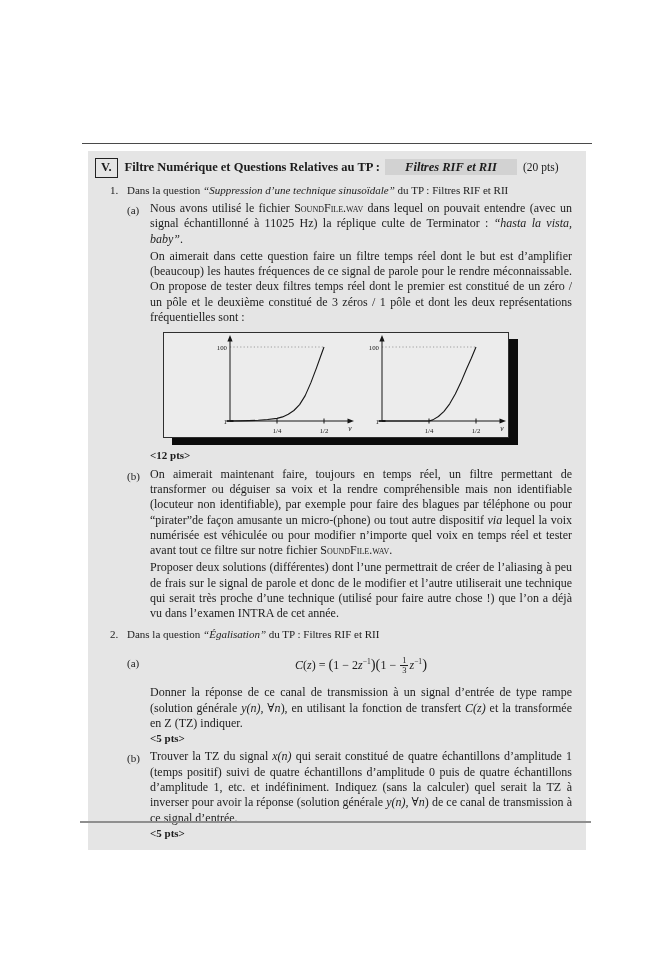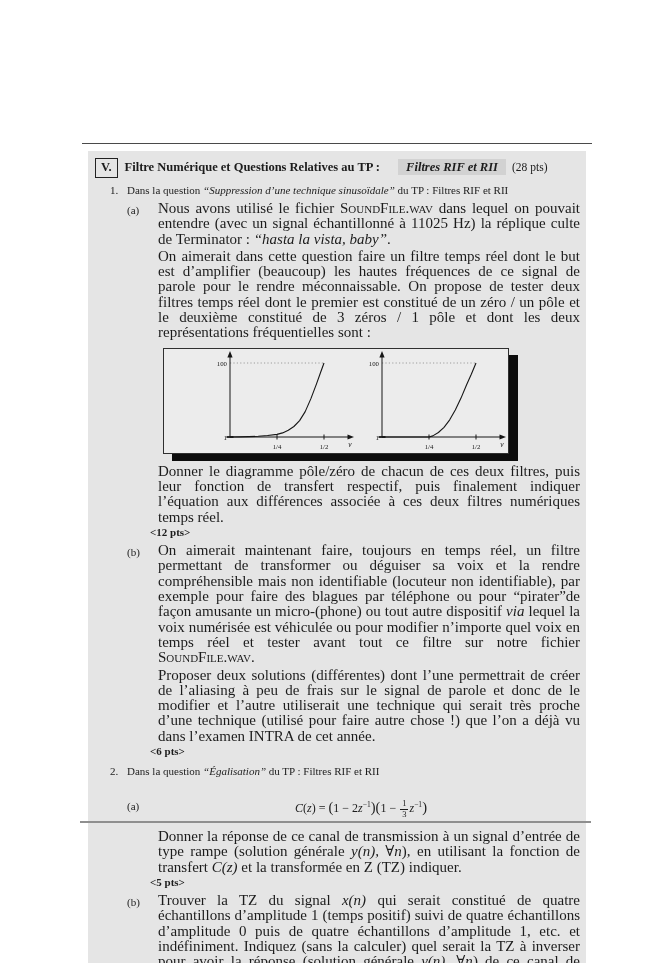--- a/index.html
+++ b/index.html
@@ -4,34 +4,34 @@
 <style>
   html,body{margin:0;padding:0;background:#ffffff;}
   .page{position:relative;width:660px;height:963px;background:#ffffff;overflow:hidden;
         font-family:"Liberation Serif","DejaVu Serif",serif;color:#1c1c1c;}
   .rule-top{position:absolute;left:82px;top:143px;width:510px;height:1px;background:#4a4a4a;}
   .rule-bottom{position:absolute;left:80px;top:821px;width:511px;height:2px;background:#8f8f8f;}
   .content{position:absolute;left:88px;top:151px;width:498px;background:#e5e5e5;
            padding:5px 0 9px;box-sizing:border-box;}
   .title-row{margin:2px 10px 5px 7px;font-size:12.5px;font-weight:bold;line-height:17px;}
   .sec-box{display:inline-block;border:1px solid #222;padding:0 5px 1px;margin-right:7px;}
-  .sec-highlight{background:#d2d2d2;font-style:italic;padding:1px 8px;margin-left:15px;}
+  .sec-highlight{background:#d2d2d2;font-style:italic;padding:1px 20px;margin-left:2px;}
   .sec-pts{font-weight:normal;font-size:11.5px;margin-left:3px;}
   .item{position:relative;margin:5px 0 0 39px;font-size:11px;}
   .item-num{position:absolute;left:-17px;top:0;line-height:15px;}
   .item-head{line-height:15px;}
   .sub{position:relative;margin:3px 0 0 23px;}
   .sub-label{position:absolute;left:-23px;top:2px;line-height:15.3px;}
-  .para{margin:2px 8px 0;width:422px;text-align:justify;line-height:15.3px;font-size:15px;}
+  .para{margin:2px 0 0;width:422px;text-align:justify;line-height:15.3px;font-size:12px;}
   .pts{font-weight:bold;margin:0;line-height:15.3px;font-size:11px;}
   .it{font-style:italic;}
   .sc{font-variant:small-caps;}
   .sup{vertical-align:super;font-size:7.5px;line-height:0;}
   .big{font-size:14.5px;}
-  .formula{width:422px;text-align:center;margin:18px 0 10px;font-size:12px;line-height:20px;}
+  .formula{width:422px;text-align:center;margin:12px 0 10px;font-size:12px;line-height:20px;}
   .frac{display:inline-block;vertical-align:-0.5em;text-align:center;font-size:8.5px;
         line-height:1.1;margin:0 1px;}
   .frac .num{display:block;padding:0 2px;}
   .frac .den{display:block;border-top:1px solid #1c1c1c;padding:0 2px;}
   .figure{position:relative;margin:7px 0 10px 13px;width:344px;height:104px;background:#ececec;
           border:1px solid #2f2f2f;box-shadow:9px 7px 0 #0c0c0c;}
   .plot{position:absolute;top:0;}
   .plot1{left:52px;}
   .plot2{left:204px;}
   .axis{stroke:#161616;stroke-width:1;fill:none;}
@@ -47,21 +47,21 @@
 <body>
 
 <div class="page">
   <div class="rule-top"></div>
 
   <div class="content">
 
     <div class="title-row">
       <span class="sec-box">V.</span><span>Filtre Numérique et Questions Relatives au TP :</span>
       <span class="sec-highlight">Filtres RIF et RII</span>
-      <span class="sec-pts">(28 pts)</span>
+      <span class="sec-pts">(20 pts)</span>
     </div>
 
     <div class="item">
       <span class="item-num">1.</span>
       <div class="item-head"><span>Dans la question </span><span class="it">“Suppression d’une technique sinusoïdale”</span><span> du TP : Filtres RIF et RII</span></div>
 
       <div class="sub">
         <span class="sub-label">(a)</span>
         <p class="para"><span>Nous avons utilisé le fichier </span><span class="sc">SoundFile.wav</span><span> dans lequel on pouvait entendre (avec un signal échantillonné à 11025 Hz) la réplique culte de Terminator : </span><span class="it">“hasta la vista, baby”</span><span>.</span></p>
         <p class="para"><span>On aimerait dans cette question faire un filtre temps réel dont le but est d’amplifier (beaucoup) les hautes fréquences de ce signal de parole pour le rendre méconnaissable. On propose de tester deux filtres temps réel dont le premier est constitué de un zéro / un pôle et le deuxième constitué de 3 zéros / 1 pôle et dont les deux représentations fréquentielles sont :</span></p>
@@ -95,29 +95,27 @@
             <line class="tick" x1="108" y1="85.5" x2="108" y2="90.5"></line>
             <polyline class="curve" points="14.0,88.0 32.8,88.0 51.6,88.0 61.0,88.0 64.8,86.9 70.4,83.5 76.0,78.3 81.7,70.8 87.3,61.1 93.0,49.1 98.6,35.7 103.3,25.2 108.0,14.0"></polyline>
             <text class="plot-label" x="11" y="16.5" text-anchor="end">100</text>
             <text class="plot-label" x="11" y="90.5" text-anchor="end">1</text>
             <text class="plot-label" x="61" y="100" text-anchor="middle">1/4</text>
             <text class="plot-label" x="108" y="100" text-anchor="middle">1/2</text>
             <text class="plot-label nu" x="134" y="98" text-anchor="middle">ν</text>
           </svg>
         </div>
 
-        <p class="para"><span>Donner le diagramme pôle/zéro de chacun de ces deux filtres, puis leur fonction de transfert respectif, puis finalement indiquer l’équation aux différences associée à ces deux filtres numériques temps réel.</span></p>
         <div class="pts">&lt;12 pts&gt;</div>
       </div>
 
       <div class="sub">
         <span class="sub-label">(b)</span>
         <p class="para"><span>On aimerait maintenant faire, toujours en temps réel, un filtre permettant de transformer ou déguiser sa voix et la rendre compréhensible mais non identifiable (locuteur non identifiable), par exemple pour faire des blagues par téléphone ou pour “pirater”de façon amusante un micro-(phone) ou tout autre dispositif </span><span class="it">via</span><span> lequel la voix numérisée est véhiculée ou pour modifier n’importe quel voix en temps réel et tester avant tout ce filtre sur notre fichier </span><span class="sc">SoundFile.wav</span><span>.</span></p>
         <p class="para"><span>Proposer deux solutions (différentes) dont l’une permettrait de créer de l’aliasing à peu de frais sur le signal de parole et donc de le modifier et l’autre utiliserait une technique qui serait très proche d’une technique (utilisé pour faire autre chose !) que l’on a déjà vu dans l’examen INTRA de cet année.</span></p>
-        <div class="pts">&lt;6 pts&gt;</div>
       </div>
     </div>
 
     <div class="item">
       <span class="item-num">2.</span>
       <div class="item-head"><span>Dans la question </span><span class="it">“Égalisation”</span><span> du TP : Filtres RIF et RII</span></div>
 
       <div class="sub">
         <span class="sub-label">(a)</span>
         <div class="formula"><span class="it">C</span><span>(</span><span class="it">z</span><span>) = </span><span class="big">(</span><span>1 − 2</span><span class="it">z</span><span class="sup">−1</span><span class="big">)</span><span class="big">(</span><span>1 − </span><span class="frac"><span class="num">1</span><span class="den">3</span></span><span class="it">z</span><span class="sup">−1</span><span class="big">)</span></div>

